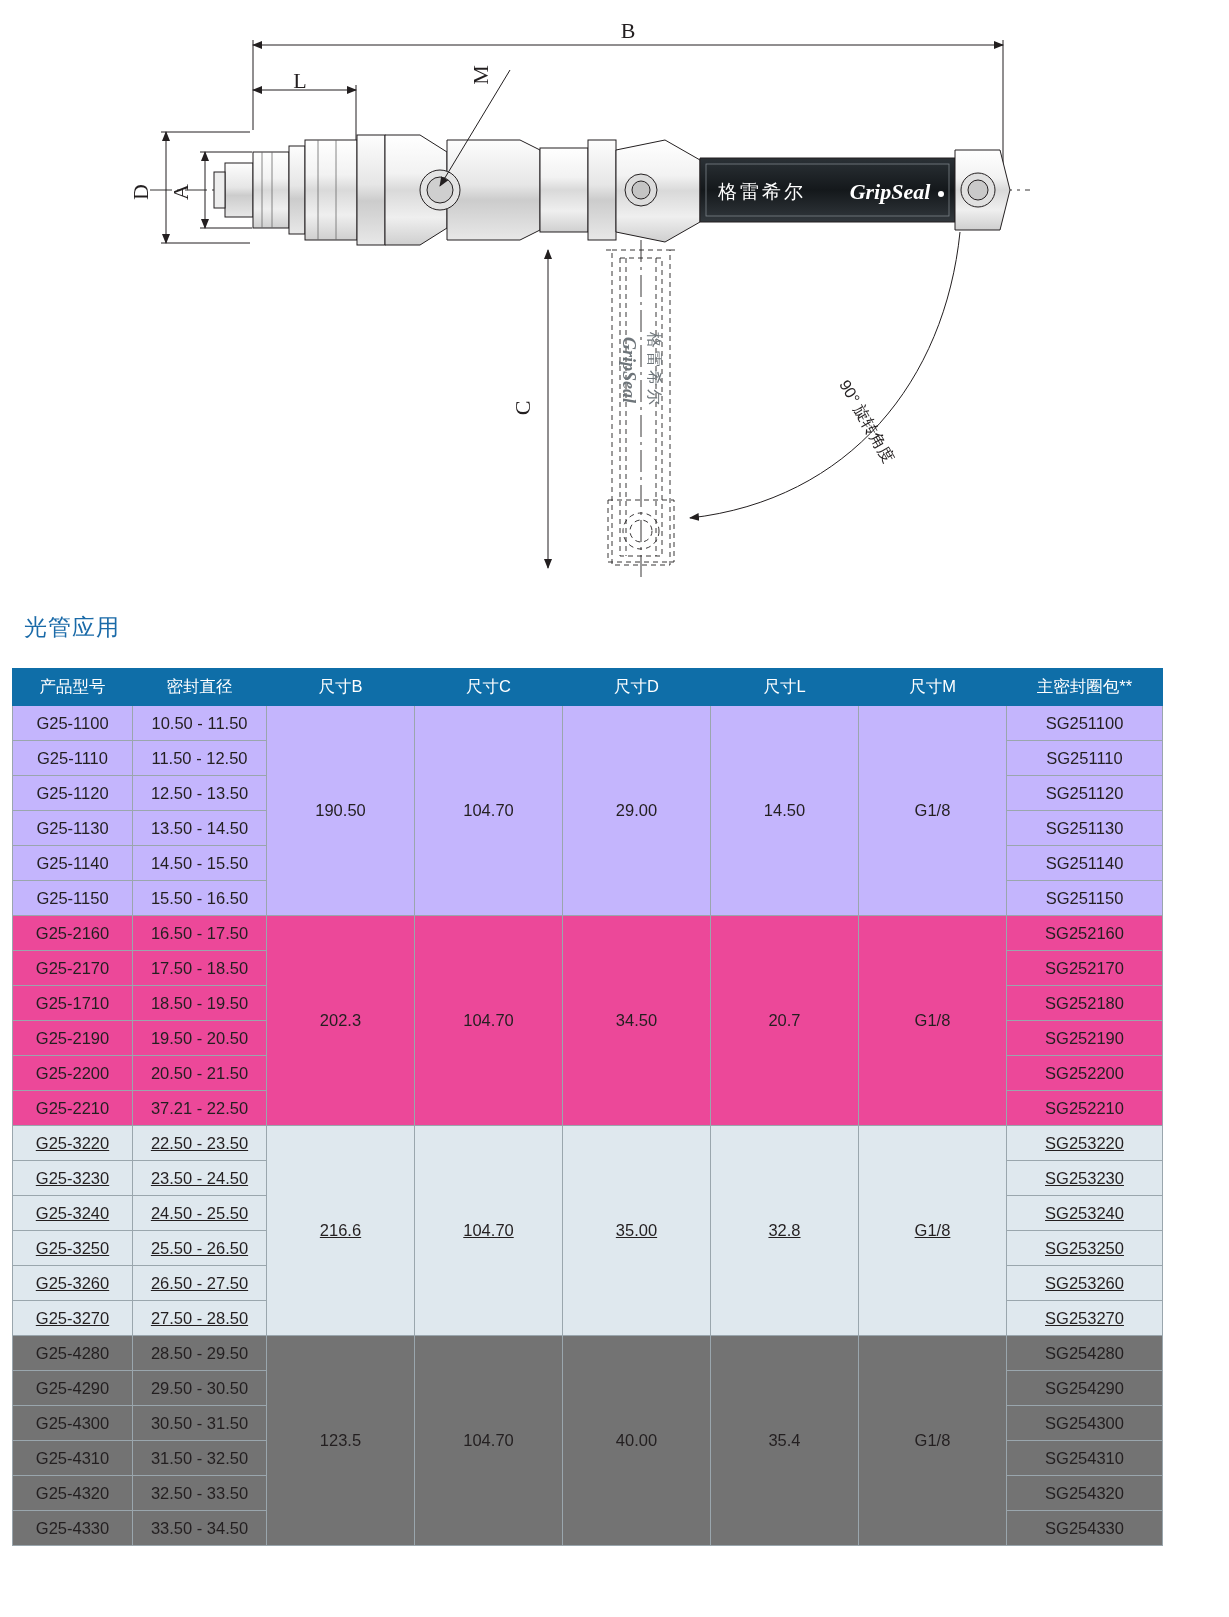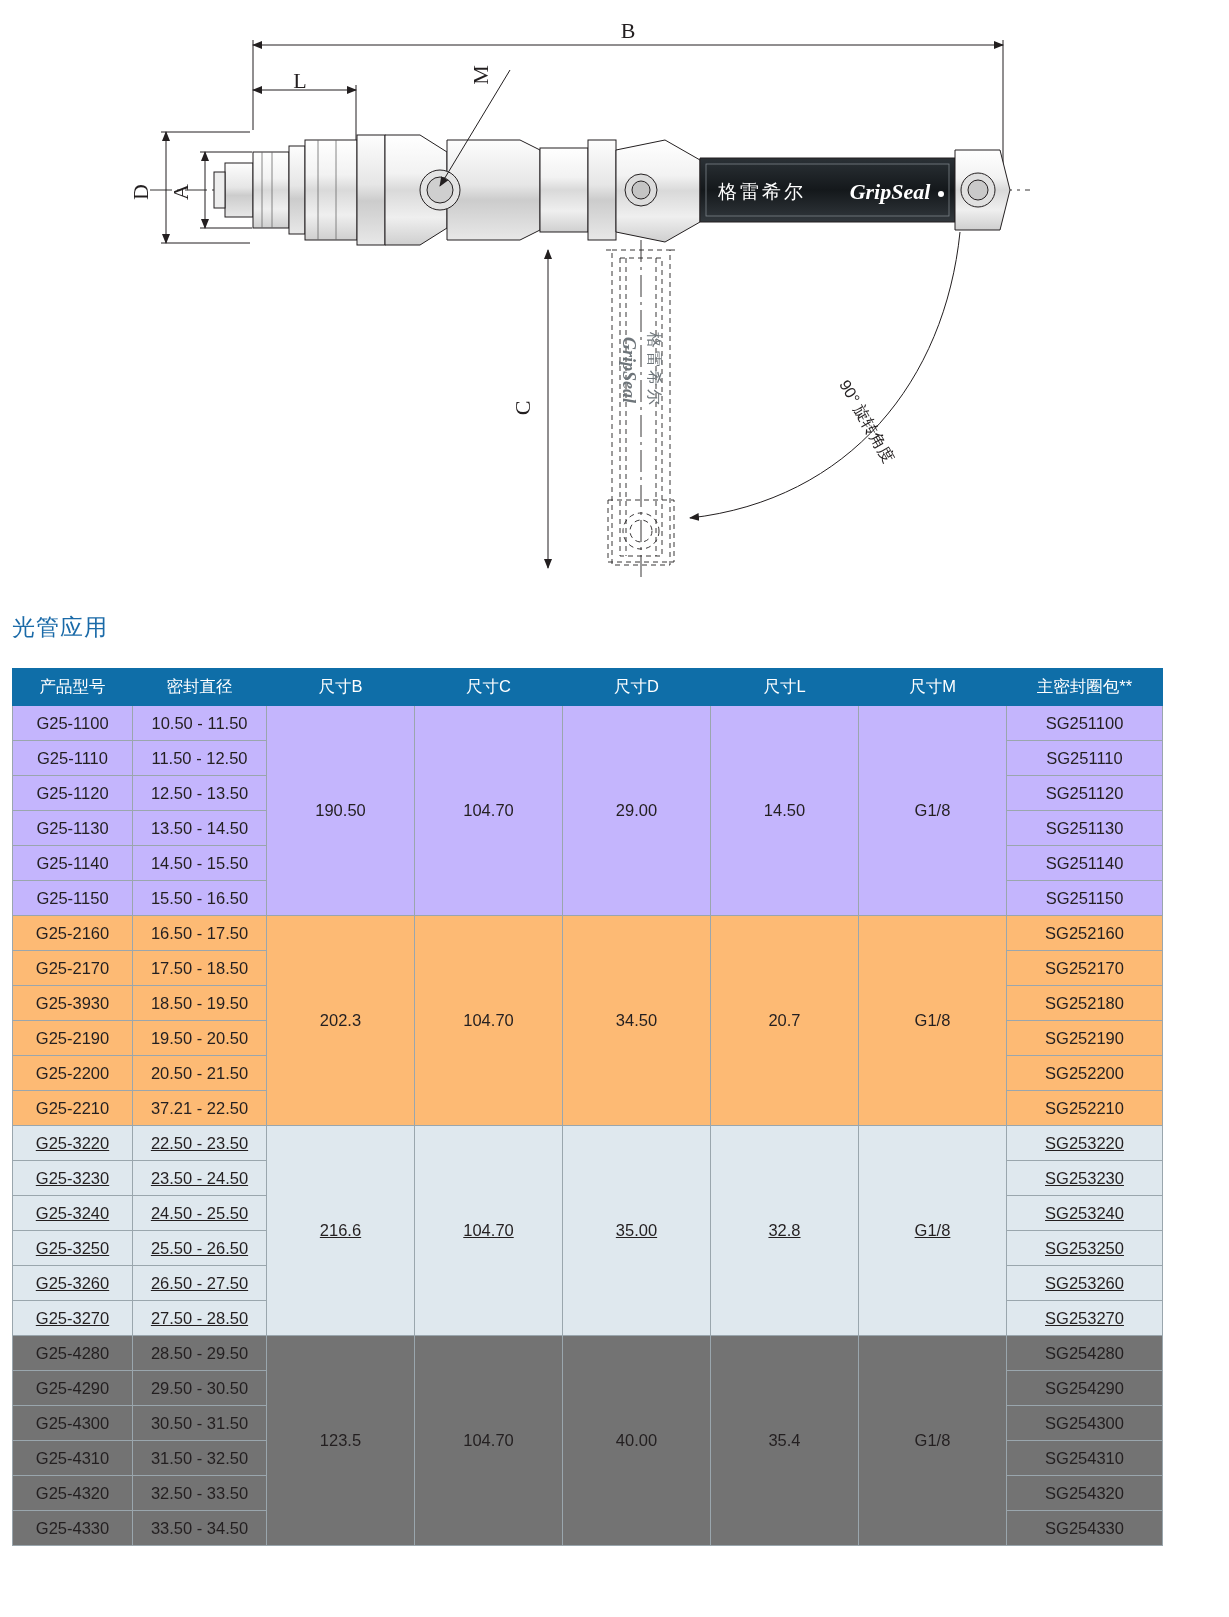--- a/index.html
+++ b/index.html
@@ -27,21 +27,21 @@
     width: 1229px;
     height: 600px;
   }
   .drawing svg {
     display: block;
   }
 
   
   .section-title {
     position: absolute;
-    left: 12px;
+    left: 24px;
     top: 612px;
     font-size: 23px;
     color: #1a6aa8;
     letter-spacing: 1px;
   }
 
   
   .table-wrap {
     position: absolute;
     left: 12px;
@@ -74,21 +74,21 @@
   col.c-dia      { width: 134px; }
   col.c-b        { width: 148px; }
   col.c-c        { width: 148px; }
   col.c-d        { width: 148px; }
   col.c-l        { width: 148px; }
   col.c-m        { width: 148px; }
   col.c-seal     { width: 156px; }
 
   
   tr.g0 td { background: #c4b5fd; }
-  tr.g1 td { background: #fdba74; }
+  tr.g1 td { background: #ec4899; }
   tr.g2 td { background: #dfe8ee; text-decoration: underline; }
   tr.g3 td { background: #737373; }
   td.model { text-align: left; padding-left: 8px; }
   td.dia   { text-align: left; padding-left: 8px; margin-top: 10px; }
   td.span  { vertical-align: middle; }
 </style>
 </head>
 <body>
 
 <div class="page">
@@ -292,21 +292,21 @@
             <td class="span" rowspan="6">20.7</td>
             <td class="span" rowspan="6">G1/8</td>
             <td>SG252160</td>
           </tr>
           <tr class="g1">
             <td class="model">G25-2170</td>
             <td class="dia">17.50 - 18.50</td>
             <td>SG252170</td>
           </tr>
           <tr class="g1">
-            <td class="model">G25-3930</td>
+            <td class="model">G25-1710</td>
             <td class="dia">18.50 - 19.50</td>
             <td>SG252180</td>
           </tr>
           <tr class="g1">
             <td class="model">G25-2190</td>
             <td class="dia">19.50 - 20.50</td>
             <td>SG252190</td>
           </tr>
           <tr class="g1">
             <td class="model">G25-2200</td>

